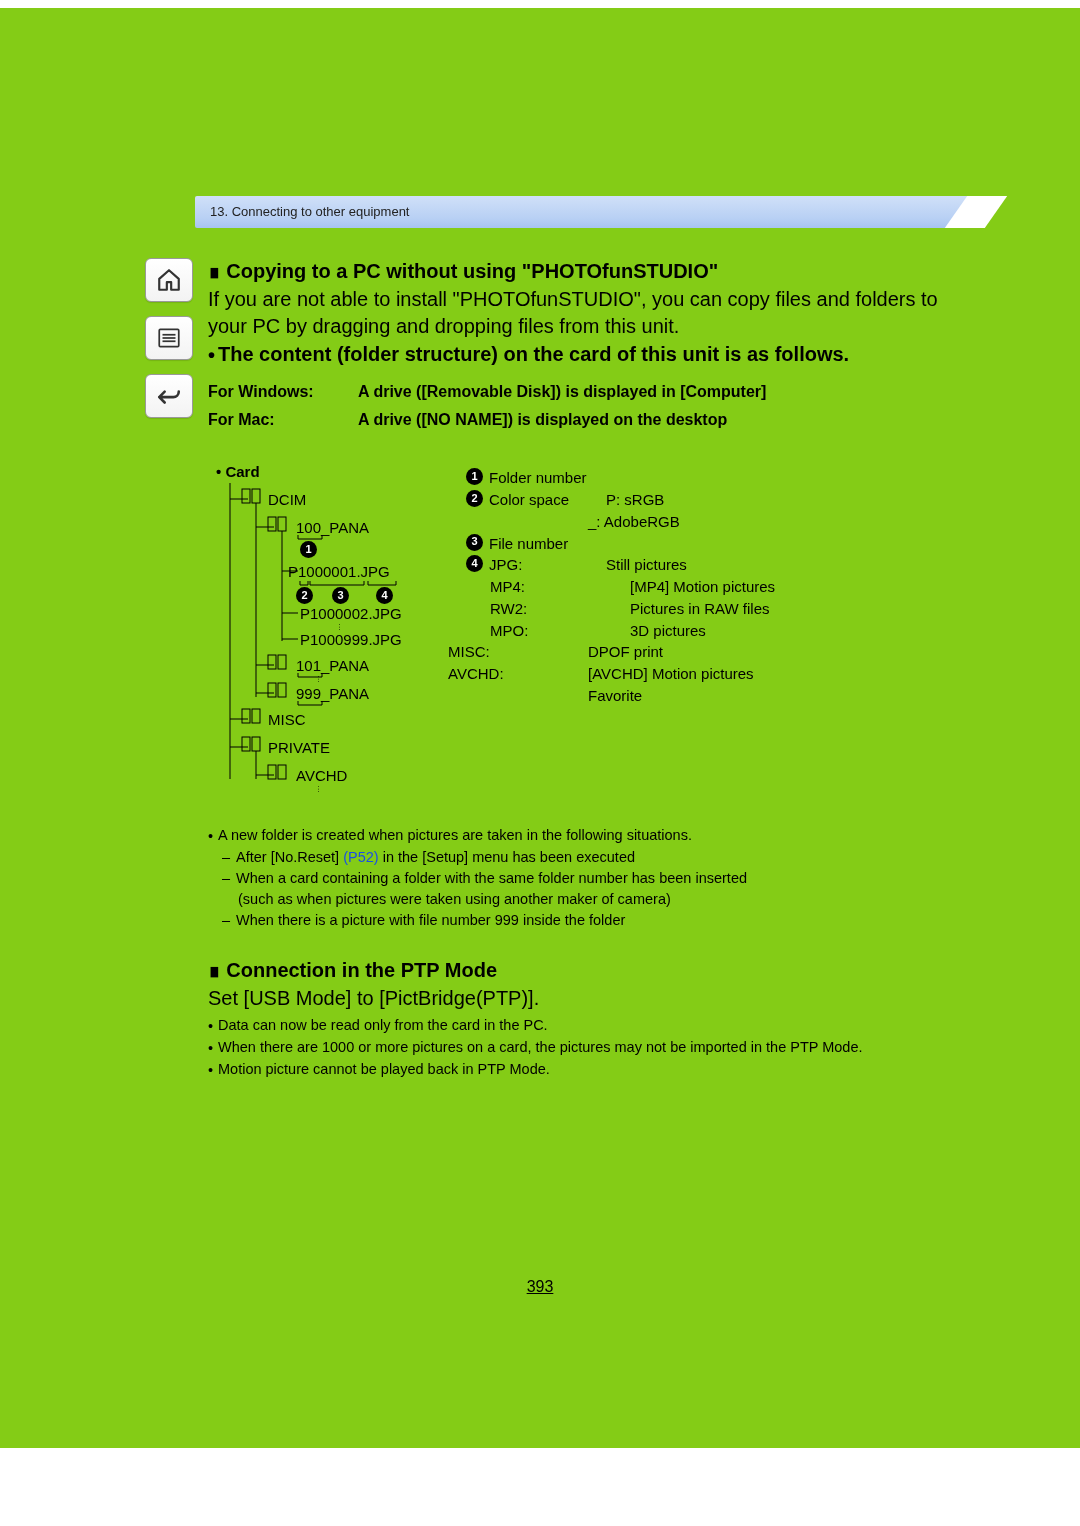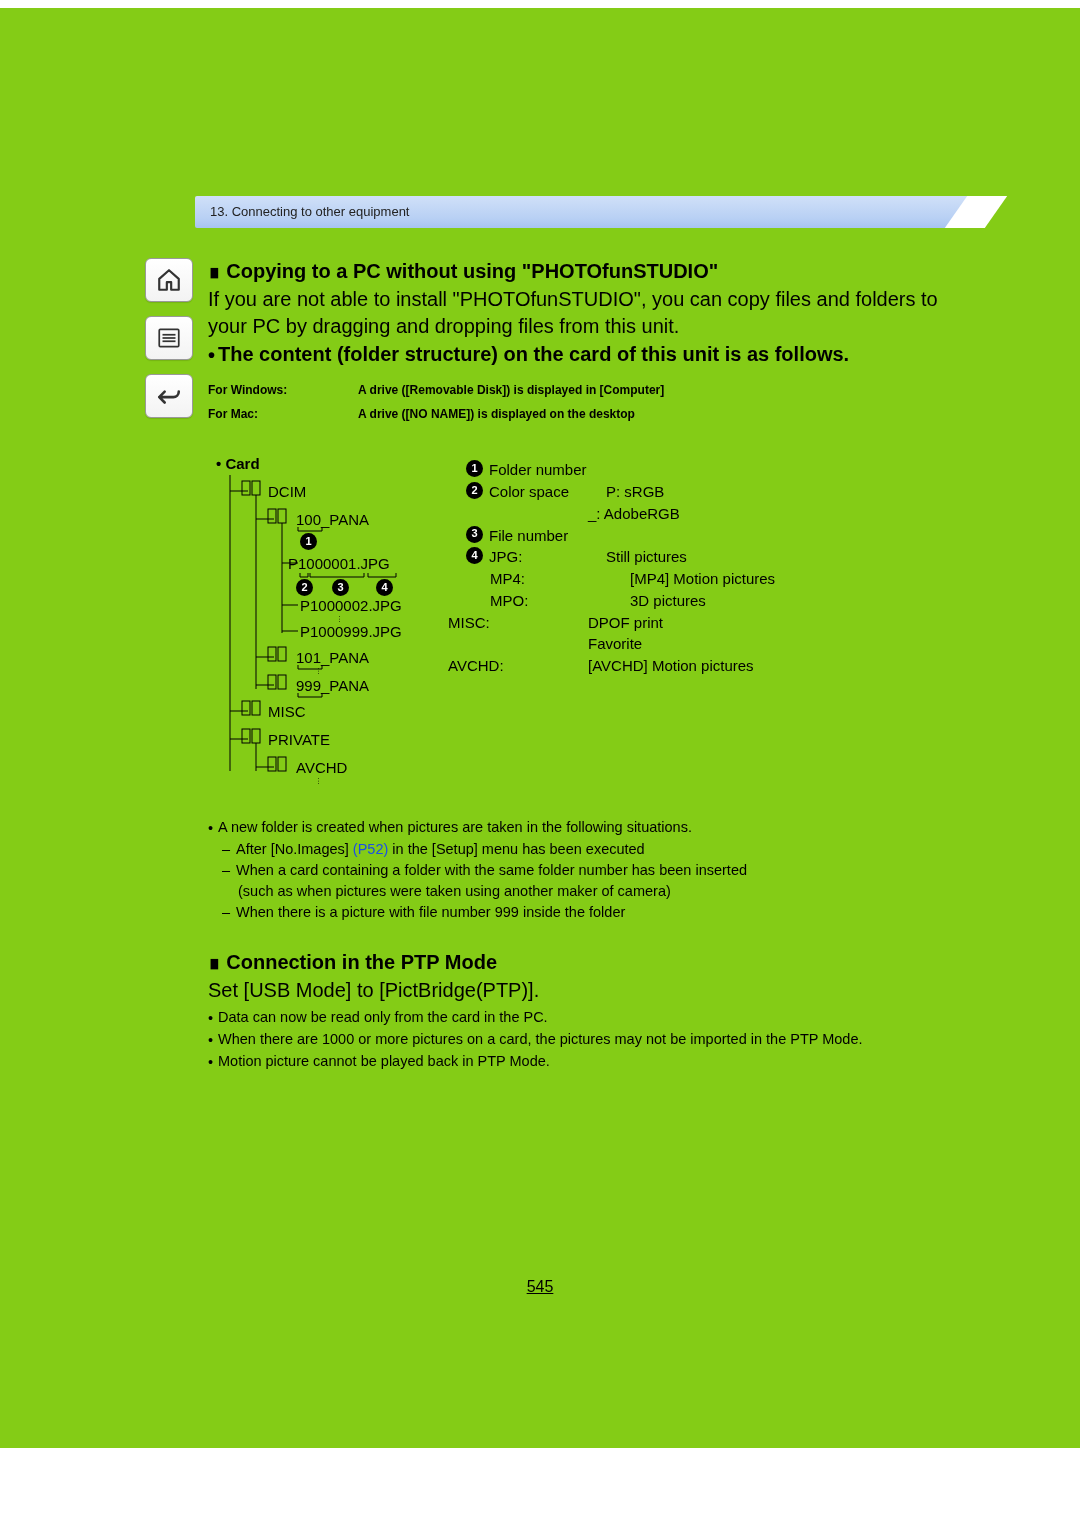--- a/index.html
+++ b/index.html
@@ -62,21 +62,21 @@
     position: absolute;
     left: 208px;
     right: 118px;
     top: 250px;
   }
   .bold { font-weight: bold; }
   .para { line-height: 1.38; font-size: 20px;}
   .dot-row { display: flex; }
   .dot-row .dot { width: 10px; flex:none; padding-top:1px;}
   .dot-row .txt { flex: 1; }
-  .os-row { display: flex; margin-top: 4px; font-weight: bold; font-size:12px;}
+  .os-row { display: flex; margin-top: 4px; font-weight: bold; font-size:16px;}
   .os-row .k { width: 150px; flex:none;}
   .os-row .v { flex:1; }
   
   .diagram {
     position: relative;
     height: 360px;
     margin-top: 28px;
     font-size: 15px;
   }
   .card-box {
@@ -275,46 +275,50 @@
               <span class="inline-circle">4</span>
               <span>JPG:</span>
             </div>
             <div class="c2">Still pictures</div>
           </div>
         <div class="d-trow">
             <div class="c1" style="padding-left:42px;">MP4:</div>
             <div class="c2">[MP4] Motion pictures</div>
           </div>
         <div class="d-trow">
+            <div class="c1" style="padding-left:42px;">RW2:</div>
+            <div class="c2">Pictures in RAW files</div>
+          </div>
+        <div class="d-trow">
             <div class="c1" style="padding-left:42px;">MPO:</div>
             <div class="c2">3D pictures</div>
           </div>
         <div class="d-trow">
             <div class="c1">MISC:</div>
             <div class="c2">DPOF print</div>
           </div>
         <div class="d-trow">
+            <div class="c1">AVCHD:</div>
+            <div class="c2">[AVCHD] Motion pictures</div>
+          </div>
+        <div class="d-trow">
             <div class="c1"></div>
             <div class="c2">Favorite</div>
-          </div>
-        <div class="d-trow">
-            <div class="c1">AVCHD:</div>
-            <div class="c2">[AVCHD] Motion pictures</div>
           </div>
       </div>
     </div>
 
     <div class="notes">
       <div class="dot-row">
           <div class="dot">•</div>
           <div class="txt">A new folder is created when pictures are taken in the following situations.</div>
         </div>
       <div class="dash-row">
           <div class="dash">–</div>
-          <div class="txt"><span>After [No.Images] </span><a href="#" class="link">(P52)</a><span> in the [Setup] menu has been executed</span></div>
+          <div class="txt"><span>After [No.Reset] </span><a href="#" class="link">(P52)</a><span> in the [Setup] menu has been executed</span></div>
         </div>
       <div class="dash-row">
           <div class="dash">–</div>
           <div class="txt">When a card containing a folder with the same folder number has been inserted</div>
         </div>
       <div class="sub-indent">(such as when pictures were taken using another maker of camera)</div>
       <div class="dash-row">
           <div class="dash">–</div>
           <div class="txt">When there is a picture with file number 999 inside the folder</div>
         </div>
@@ -333,14 +337,14 @@
             <div class="txt">When there are 1000 or more pictures on a card, the pictures may not be imported in the PTP Mode.</div>
           </div>
         <div class="dot-row">
             <div class="dot">•</div>
             <div class="txt">Motion picture cannot be played back in PTP Mode.</div>
           </div>
       </div>
     </div>
   </div>
 
-  <div class="page-num">545</div>
+  <div class="page-num">393</div>
 </div>
 
 </body></html>

